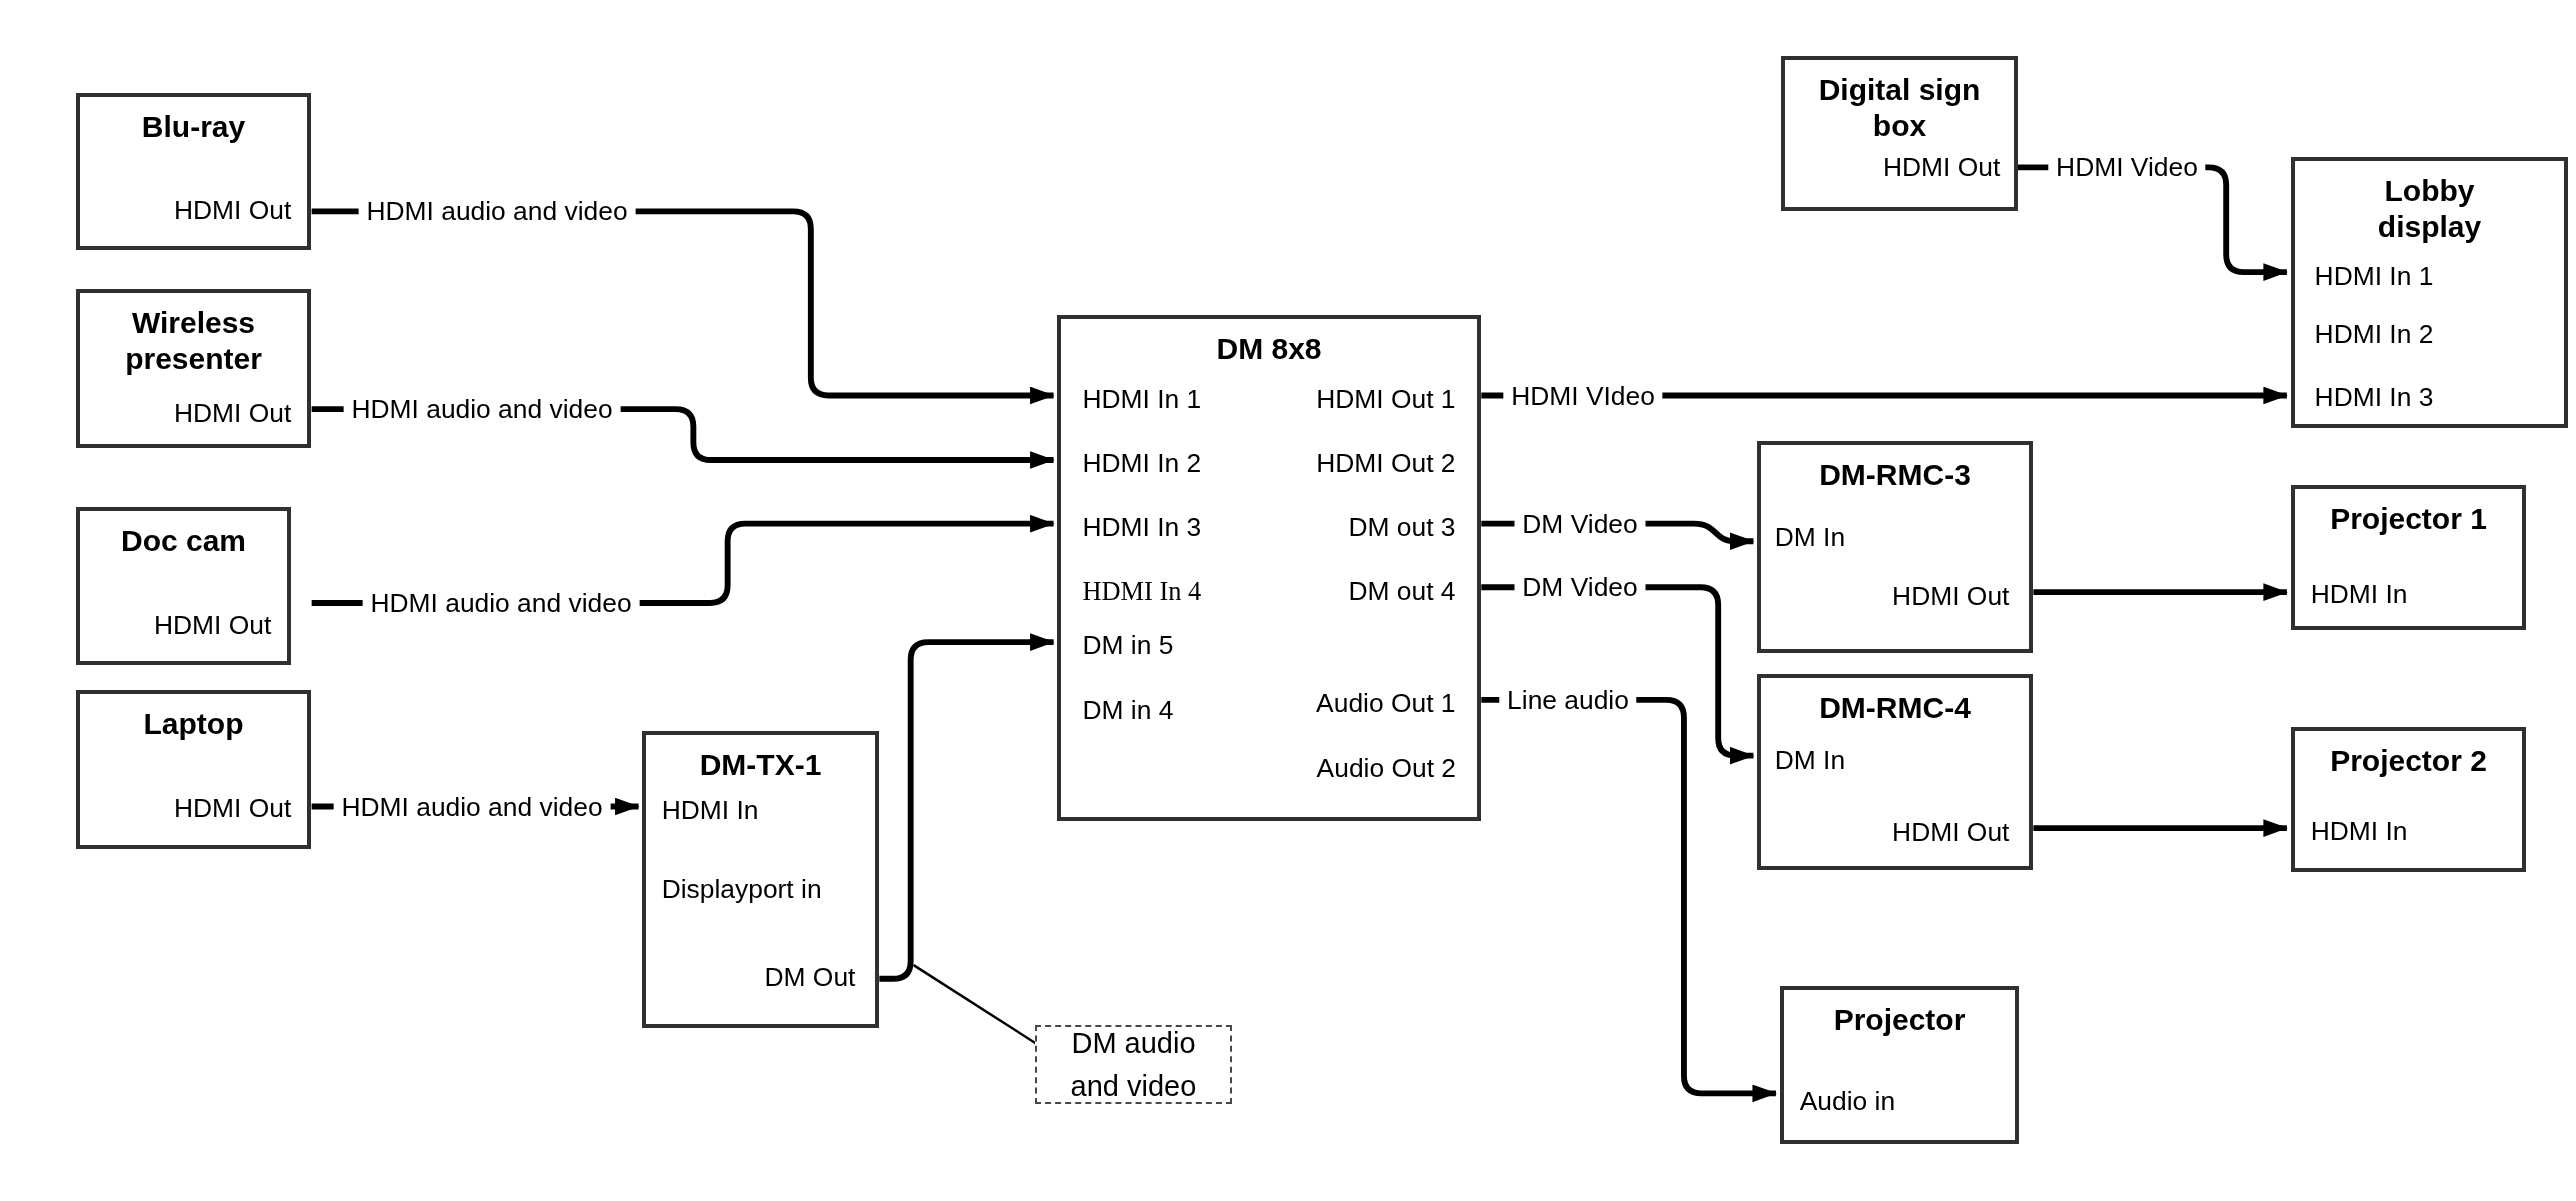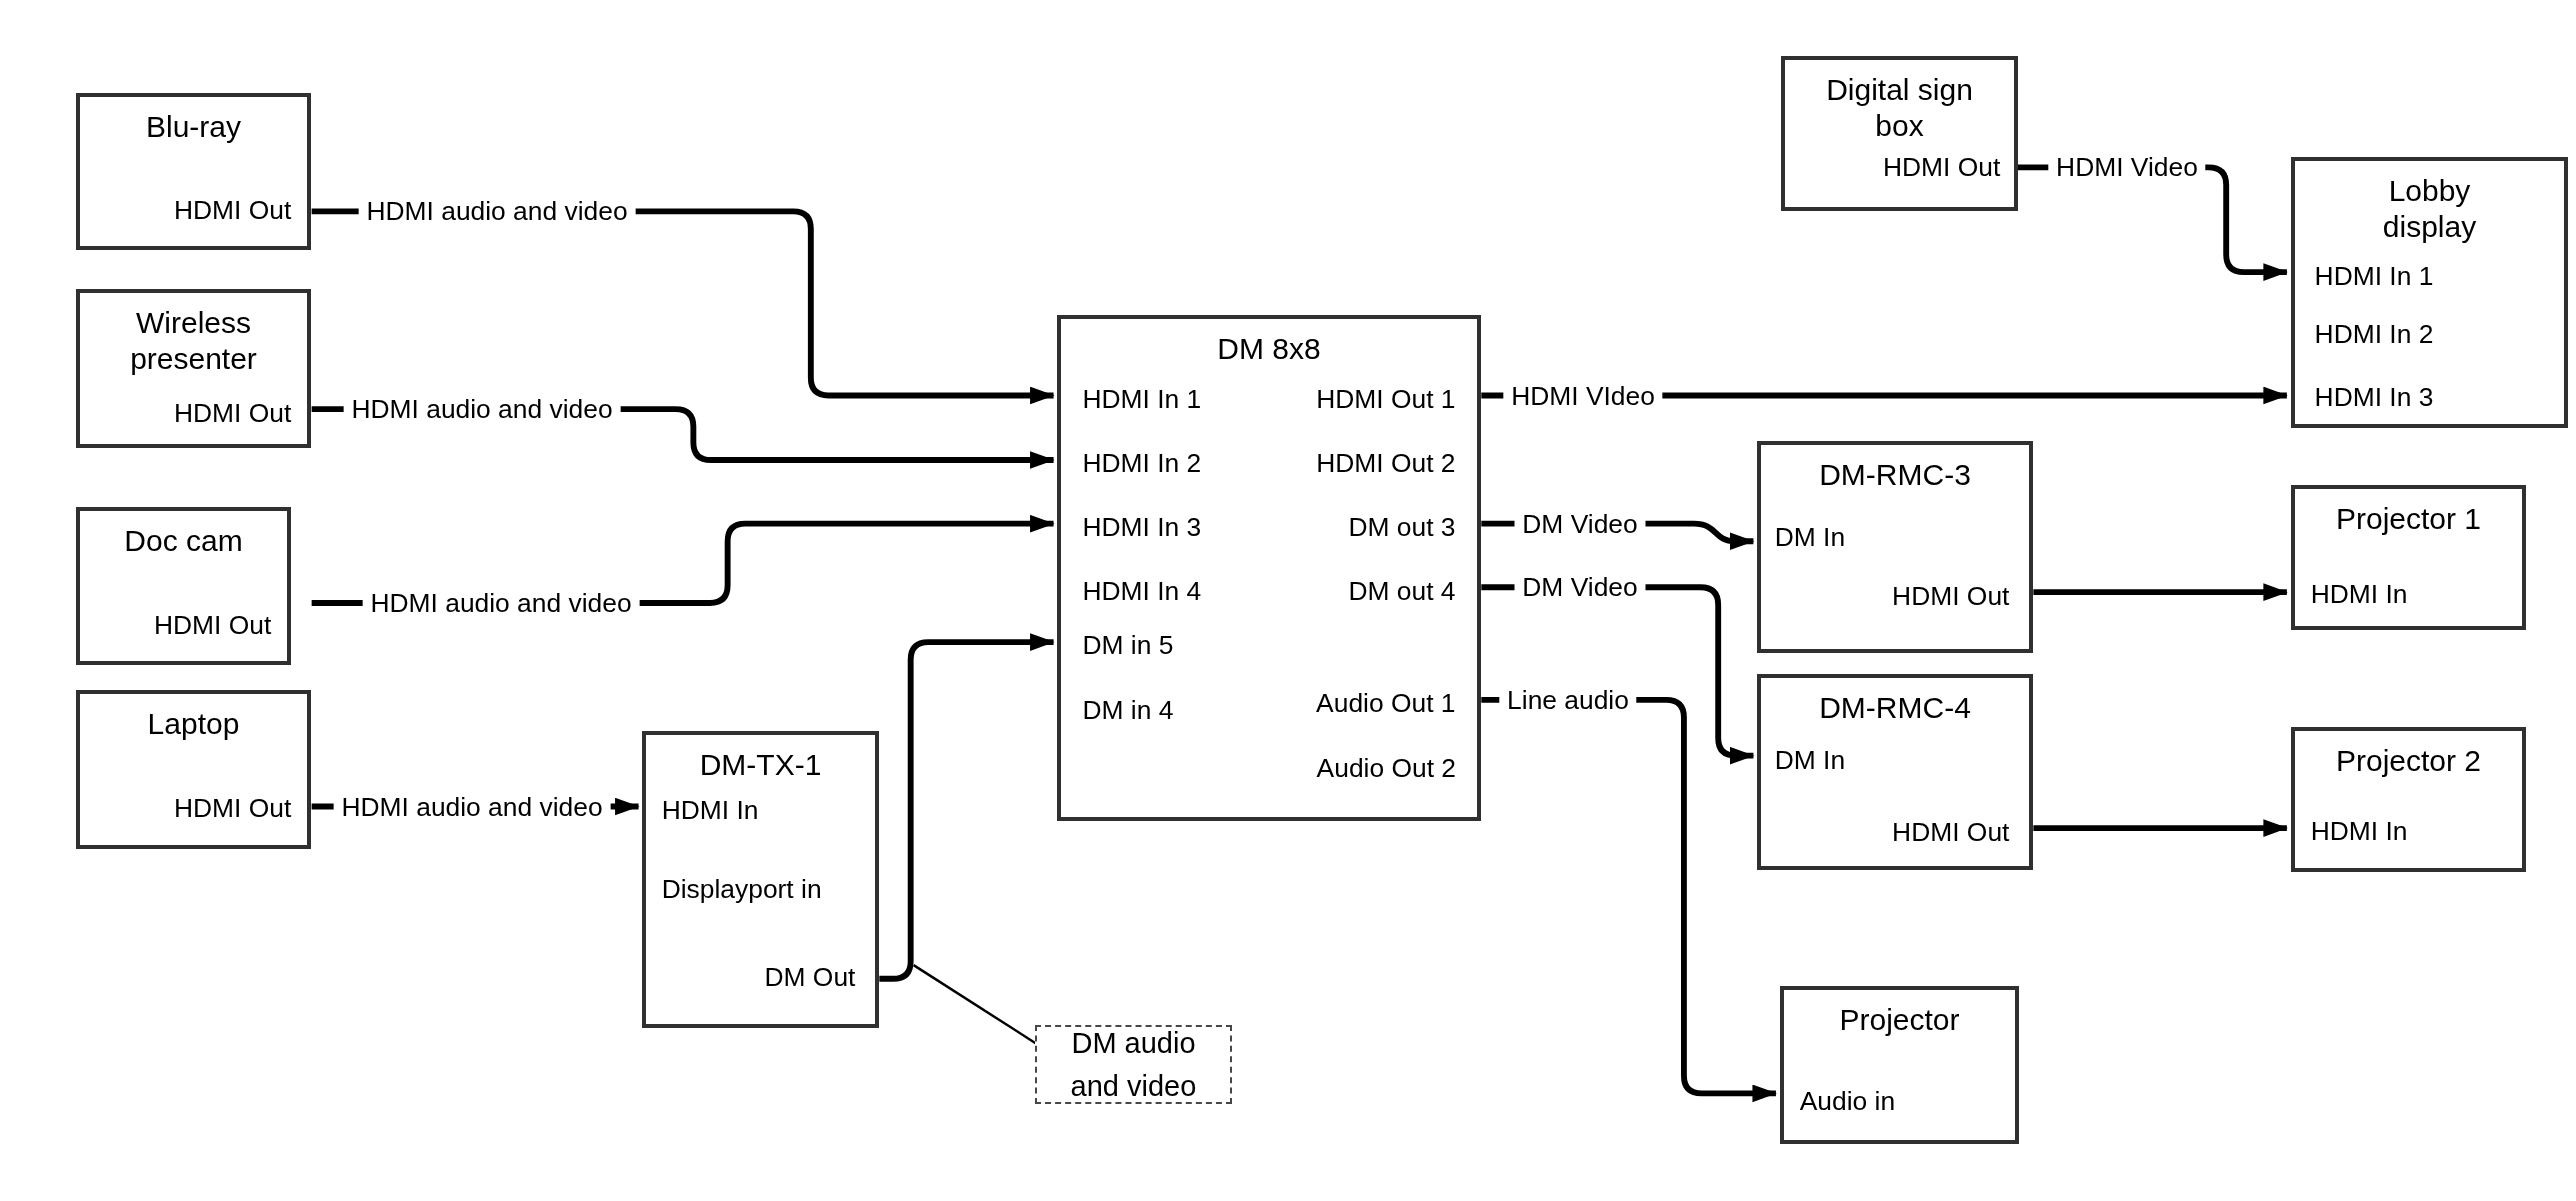--- a/index.html
+++ b/index.html
@@ -1,20 +1,20 @@
 <!DOCTYPE html>
 <html><head>
 <meta charset="utf-8">
 <style>
   html,body{margin:0;padding:0;background:#ffffff;}
   body{width:2576px;height:1201px;position:relative;font-family:"Liberation Sans",sans-serif;color:#000;}
   .canvas{position:absolute;left:0;top:0;width:2576px;height:1201px;}
   svg.wires{position:absolute;left:0;top:0;width:2576px;height:1201px;}
   .node{position:absolute;border:4.9px solid #303030;background:#ffffff;box-sizing:border-box;}
-  .node .title{font-weight:normal;font-size:30px;line-height:36px;text-align:center;margin:11.7px auto 0 auto;}
+  .node .title{font-weight:bold;font-size:30px;line-height:36px;text-align:center;margin:11.7px auto 0 auto;}
   .port{position:absolute;font-size:26.4px;line-height:33px;white-space:nowrap;}
   .port.pl{left:15.7px;}
   .port.pr{right:15.7px;text-align:right;}
   .wire-label{position:absolute;transform:translate(-50%,-50%);background:#ffffff;padding:0 7.8px;font-size:26.4px;line-height:32px;white-space:nowrap;}
   .note{position:absolute;border:2px dashed #474747;background:#ffffff;box-sizing:border-box;display:flex;align-items:center;justify-content:center;text-align:center;font-size:29px;line-height:43px;}
   .note .note-text{max-width:176px;}
   .t-narrow .title{max-width:171px;}
   .t-mid .title{max-width:201px;}
 </style>
 </head>
@@ -70,21 +70,21 @@
     <span class="port pl" style="top:59px;">HDMI In</span>
     <span class="port pl" style="top:138px;">Displayport in</span>
     <span class="port pr" style="top:226px;right:19.6px;">DM Out</span>
   </div>
 
   <div class="node" style="left:1057px;top:315px;width:424px;height:506px;">
     <div class="title">DM 8x8</div>
     <span class="port pl" style="top:64px;left:21.5px;">HDMI In 1</span>
     <span class="port pl" style="top:128px;left:21.5px;">HDMI In 2</span>
     <span class="port pl" style="top:192px;left:21.5px;">HDMI In 3</span>
-    <span class="port pl" style="top:256px;left:21.5px;">HDMI In 4</span>
+    <span class="port pl" style="top:256px;left:21.5px;font-family:Liberation Serif, serif;">HDMI In 4</span>
     <span class="port pl" style="top:310px;left:21.5px;">DM in 5</span>
     <span class="port pl" style="top:375px;left:21.5px;">DM in 4</span>
     <span class="port pr" style="top:64px;right:21.5px;">HDMI Out 1</span>
     <span class="port pr" style="top:128px;right:21.5px;">HDMI Out 2</span>
     <span class="port pr" style="top:192px;right:21.5px;">DM out 3</span>
     <span class="port pr" style="top:256px;right:21.5px;">DM out 4</span>
     <span class="port pr" style="top:368px;right:21.5px;">Audio Out 1</span>
     <span class="port pr" style="top:433px;right:21px;">Audio Out 2</span>
   </div>
 

